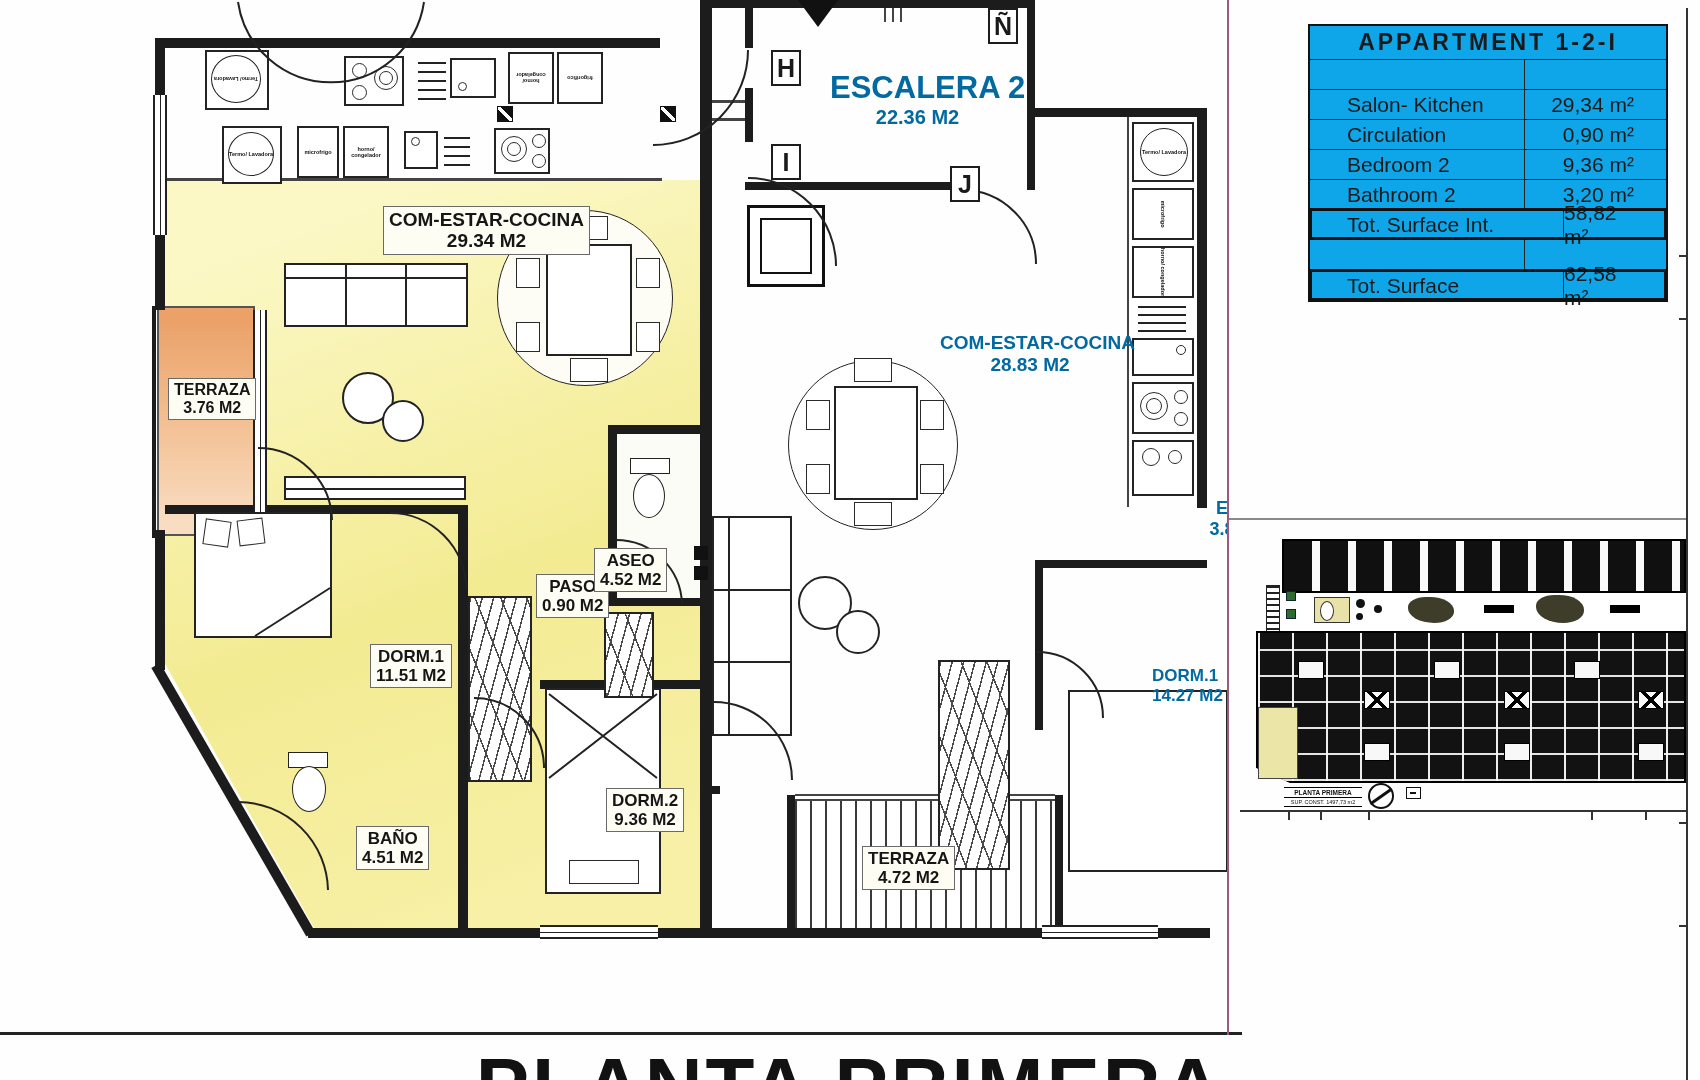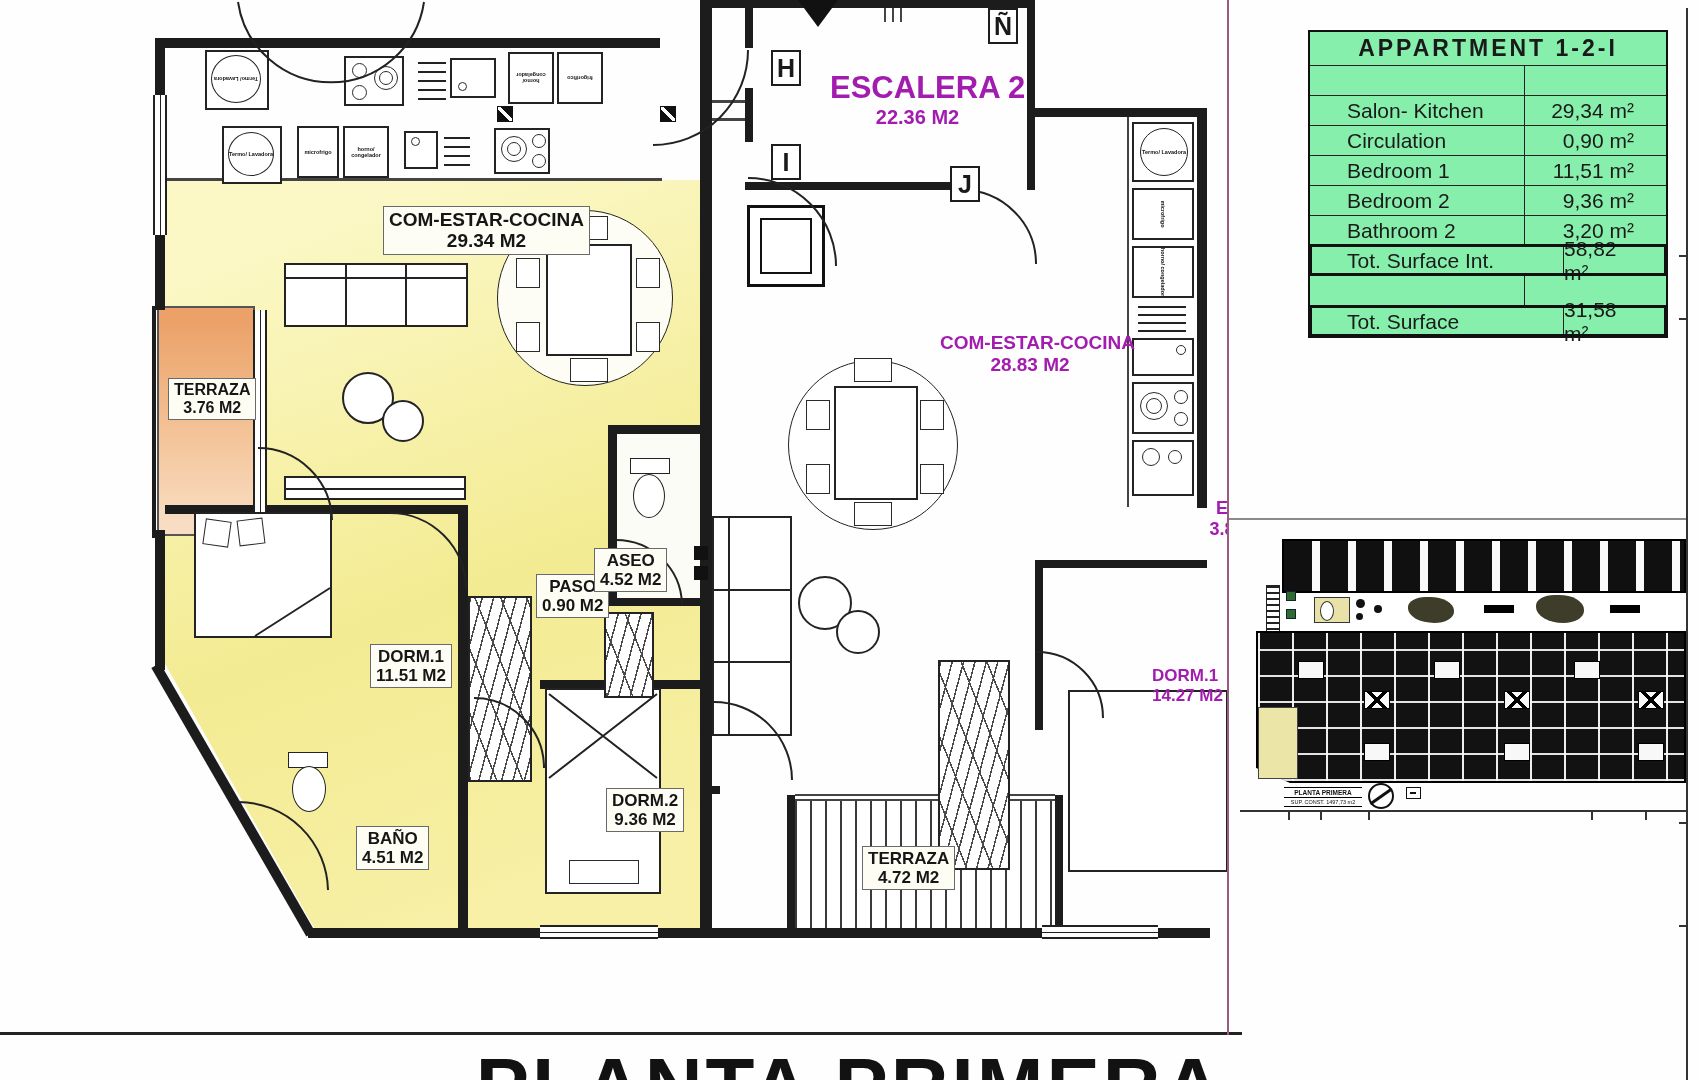--- a/index.html
+++ b/index.html
@@ -40,21 +40,21 @@
     font-size:5.5px; font-weight:bold; text-align:center; line-height:1.1; color:#111; }
   .rot180 { transform:rotate(180deg); }
   .rot90 { transform:rotate(90deg); }
   .dishlines { position:absolute; z-index:6; background:repeating-linear-gradient(0deg,#222 0 2px,transparent 2px 9px); }
   .ter2 { position:absolute; left:795px; top:800px; width:260px; height:128px; z-index:2;
     background:repeating-linear-gradient(90deg,#3a3a3a 0 1.8px,transparent 1.8px 15px),#fff; }
 
   
   .chip { position:absolute; background:#fdfdf4; border:1px solid #6a6a6a; z-index:9;
     text-align:center; font-weight:bold; line-height:1.12; padding:2px 5px; color:#161616; white-space:nowrap; }
-  .plain { position:absolute; z-index:9; text-align:center; font-weight:bold; line-height:1.15; color:#a21caf; white-space:nowrap; }
+  .plain { position:absolute; z-index:9; text-align:center; font-weight:bold; line-height:1.15; color:#0369a1; white-space:nowrap; }
   .dletter { position:absolute; width:30px; height:36px; background:#fff; border:2px solid #1d1d1d; z-index:9;
     font-size:25px; font-weight:bold; text-align:center; line-height:33px; }
   .arrow-down { position:absolute; left:798px; top:0; width:0; height:0; z-index:7;
     border-left:20px solid transparent; border-right:20px solid transparent; border-top:27px solid #111; }
 
   .plansvg { position:absolute; left:0; top:0; z-index:7; pointer-events:none; }
 
   
   .lift { position:absolute; left:747px; top:205px; width:78px; height:82px; border:3px solid #111; background:#fff; z-index:6; }
   .lift-in { position:absolute; left:10px; top:10px; right:10px; bottom:10px; border:2px solid #111; }
@@ -66,21 +66,21 @@
 
   
   .vsep { position:absolute; left:1227px; top:0; width:2px; height:1035px; background:#9a5c7c; z-index:12; }
   .hline519 { position:absolute; left:1229px; top:518px; width:459px; height:2px; background:#8a8a8a; z-index:12; }
   .hrule { position:absolute; left:1240px; top:810px; width:448px; height:2px; background:#333; z-index:12; }
   .vrule { position:absolute; left:1686px; top:8px; width:2px; height:1072px; background:#333; z-index:12; }
   .htick { position:absolute; width:2px; height:8px; background:#333; top:812px; z-index:12; }
   .vtick { position:absolute; width:8px; height:2px; background:#333; left:1679px; z-index:12; }
 
   
-  .area-table { position:absolute; left:1308px; top:30px; width:360px; border:2.5px solid #111; background:#86efac; z-index:13; }
+  .area-table { position:absolute; left:1308px; top:24px; width:360px; border:2.5px solid #111; background:#0ea5e9; z-index:13; }
   .trow { display:flex; height:30px; border-top:1.5px solid #222; align-items:center; font-size:21px; }
   .trow.title { height:33px; border-top:none; justify-content:center; font-size:23px; font-weight:bold; letter-spacing:3px; }
   .trow.blank { height:30px; }
   .tlabel { flex:0 0 214px; padding-left:37px; }
   .tval { flex:1; border-left:1.5px solid #222; align-self:stretch; display:flex; align-items:center; justify-content:flex-end; padding-right:32px; }
   .trow.thick { outline:3px solid #111; outline-offset:-2px;gap:39px; }
   .trow.total { margin-top:1px; }
 
   
   .minimap { position:absolute; left:1256px; top:535px; width:436px; height:290px; z-index:13; }
@@ -391,42 +391,38 @@
     </div>
     <div class="trow">
       <div class="tlabel">Salon- Kitchen</div>
       <div class="tval">29,34 m²</div>
     </div>
     <div class="trow">
       <div class="tlabel">Circulation</div>
       <div class="tval">0,90 m²</div>
     </div>
     <div class="trow">
-      <div class="tlabel">Bedroom 1</div>
-      <div class="tval">11,51 m²</div>
-    </div>
-    <div class="trow">
       <div class="tlabel">Bedroom 2</div>
       <div class="tval">9,36 m²</div>
     </div>
     <div class="trow">
       <div class="tlabel">Bathroom 2</div>
       <div class="tval">3,20 m²</div>
     </div>
     <div class="trow thick">
       <div class="tlabel">Tot. Surface Int.</div>
       <div class="tval">58,82 m²</div>
     </div>
     <div class="trow blank">
       <div class="tlabel"></div>
         <div class="tval"></div>
     </div>
     <div class="trow thick total">
       <div class="tlabel">Tot. Surface</div>
-      <div class="tval">31,58 m²</div>
+      <div class="tval">62,58 m²</div>
     </div>
   </div>
 
   <div class="minimap">
     <div class="mm-row1"></div>
     <div class="mm-court"></div>
     <div class="mm-ladder"></div>
     <div class="mm-green" style="left:30px;top:56px"></div>
     <div class="mm-green" style="left:30px;top:74px"></div>
     <div class="mm-pool"></div>

